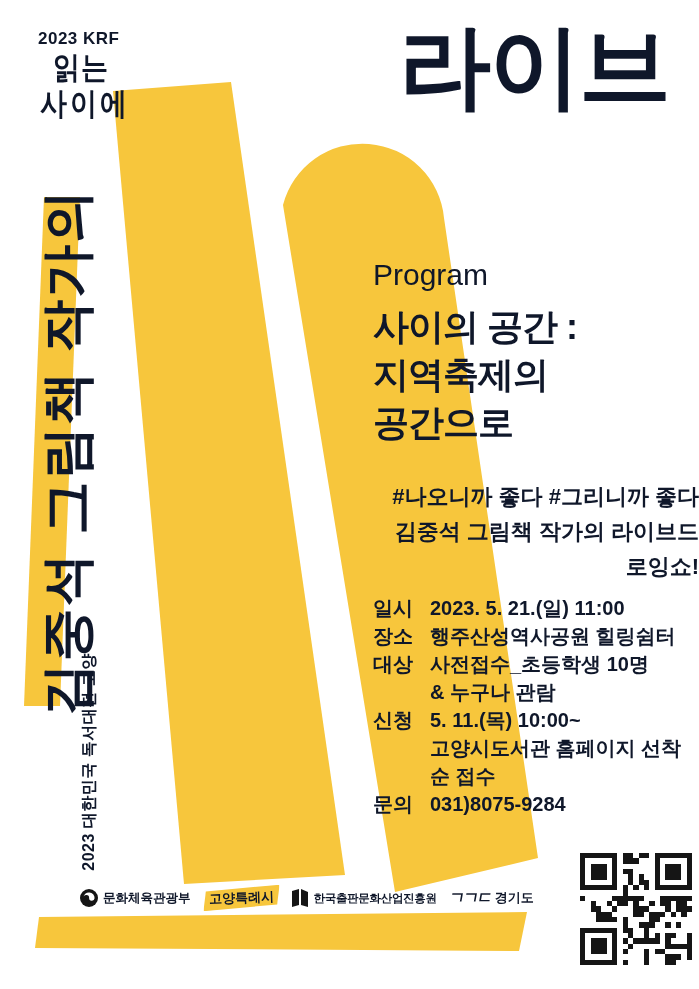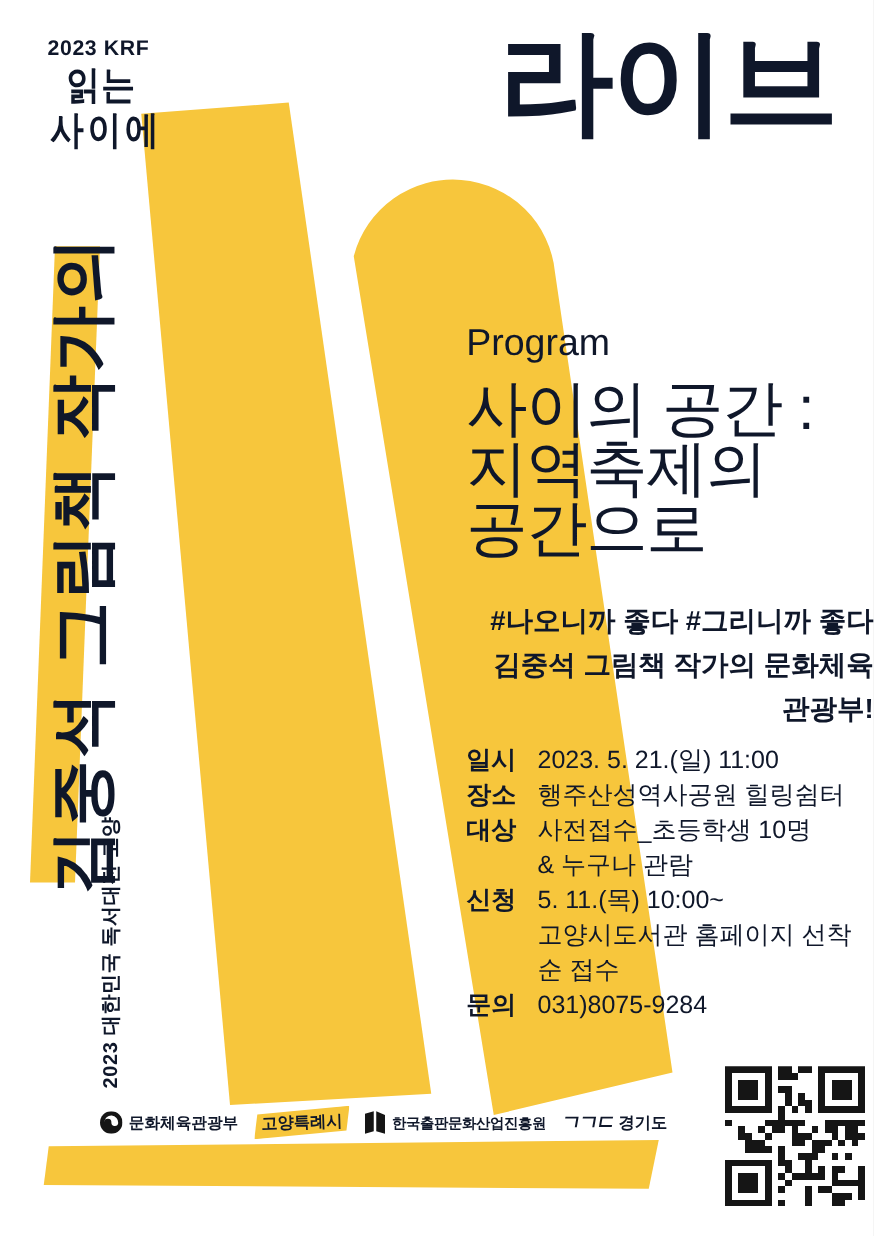--- a/index.html
+++ b/index.html
@@ -26,28 +26,28 @@
     left:89px;top:762px;transform:translate(-50%,-50%) rotate(-90deg);
     white-space:nowrap;font-size:16px;font-weight:700;letter-spacing:.5px;
   }
 
   
   .main-title{right:30px;top:20px;text-align:right;font-weight:900;line-height:1;}
   .main-title .t1{font-size:92px;letter-spacing:-2px;}
   .main-title .t2{font-size:97px;letter-spacing:-2px;margin-top:14px;}
 
   .program-label{left:373px;top:258px;font-size:30px;font-weight:500;}
-  .program-title{left:373px;top:303px;font-size:49px;font-weight:400;line-height:48px;letter-spacing:-1px;}
+  .program-title{left:373px;top:303px;font-size:36px;font-weight:700;line-height:48px;letter-spacing:-1px;}
 
   .tagline{left:373px;top:479px;font-size:22px;font-weight:700;line-height:35px;text-align:right;}
 
   .details{left:373px;top:594px;font-size:20px;line-height:28px;}
   .details .row{display:flex;}
   .details .lb{width:57px;font-weight:800;flex:0 0 57px;}
-  .details .val{font-weight:400;}
+  .details .val{font-weight:700;}
   .details .v2:empty{display:none;}
   .details .v2{display:block;}
 
   
   .footer{left:80px;top:883px;height:30px;display:flex;align-items:center;font-size:12.5px;font-weight:800;}
   .footer .org{display:flex;align-items:center;white-space:nowrap;}
   .footer .gap10{margin-left:12px;} .footer .gap8{margin-left:10px;}
   .footer .ticon{width:18px;height:18px;margin-right:5px;}
   .footer .bicon{width:20px;height:20px;margin-right:4px;}
   .goyang{background:#F7C63C;padding:3px 6px;font-weight:900;font-size:13px;
@@ -86,21 +86,21 @@
 
   <div class="abs program-label">Program</div>
   <div class="abs program-title">
     <div>사이의 공간 :</div>
     <div>지역축제의</div>
     <div>공간으로</div>
   </div>
 
   <div class="abs tagline">
     <div>#나오니까 좋다 #그리니까 좋다</div>
-    <div>김중석 그림책 작가의 문화체육관광부!</div>
+    <div>김중석 그림책 작가의 라이브드로잉쇼!</div>
   </div>
 
   <div class="abs details">
     <div class="row">
       <span class="lb">일시</span>
       <span class="val">
         <span>2023. 5. 21.(일) 11:00</span>
         
       </span>
     </div>

